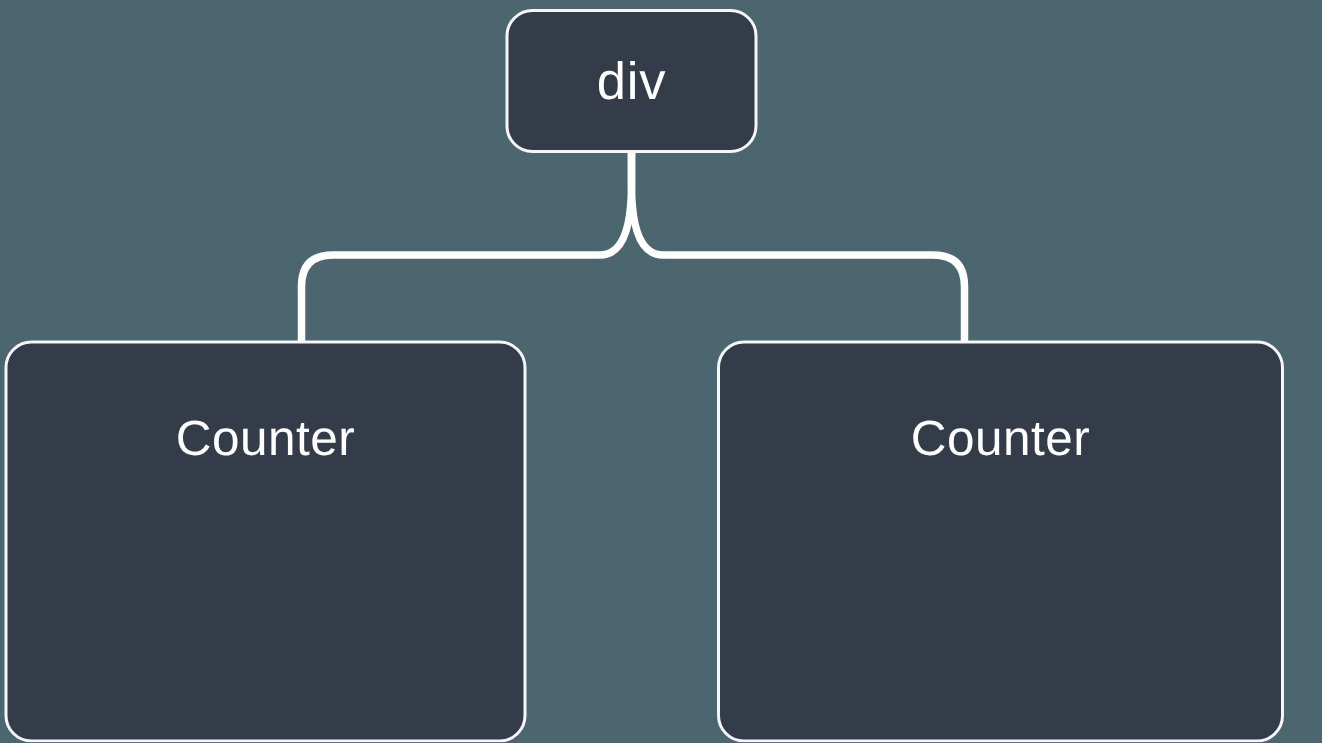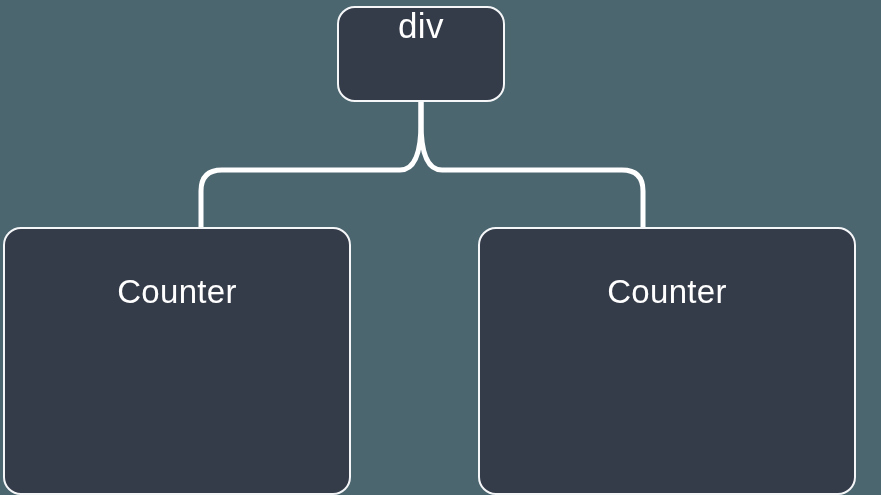--- a/index.html
+++ b/index.html
@@ -35,21 +35,21 @@
     border-radius: 18px;
   }
 
   
   #root-node {
     left: 337px;
     top: 6px;
     width: 168px;
     height: 96px;
     display: flex;
-    align-items: flex-start;
+    align-items: center;
     justify-content: center;
   }
   .root-label {
     color: #ffffff;
     font-size: 35px;
     font-weight: 400;
     letter-spacing: 0.5px;
     line-height: 1;
   }
 

